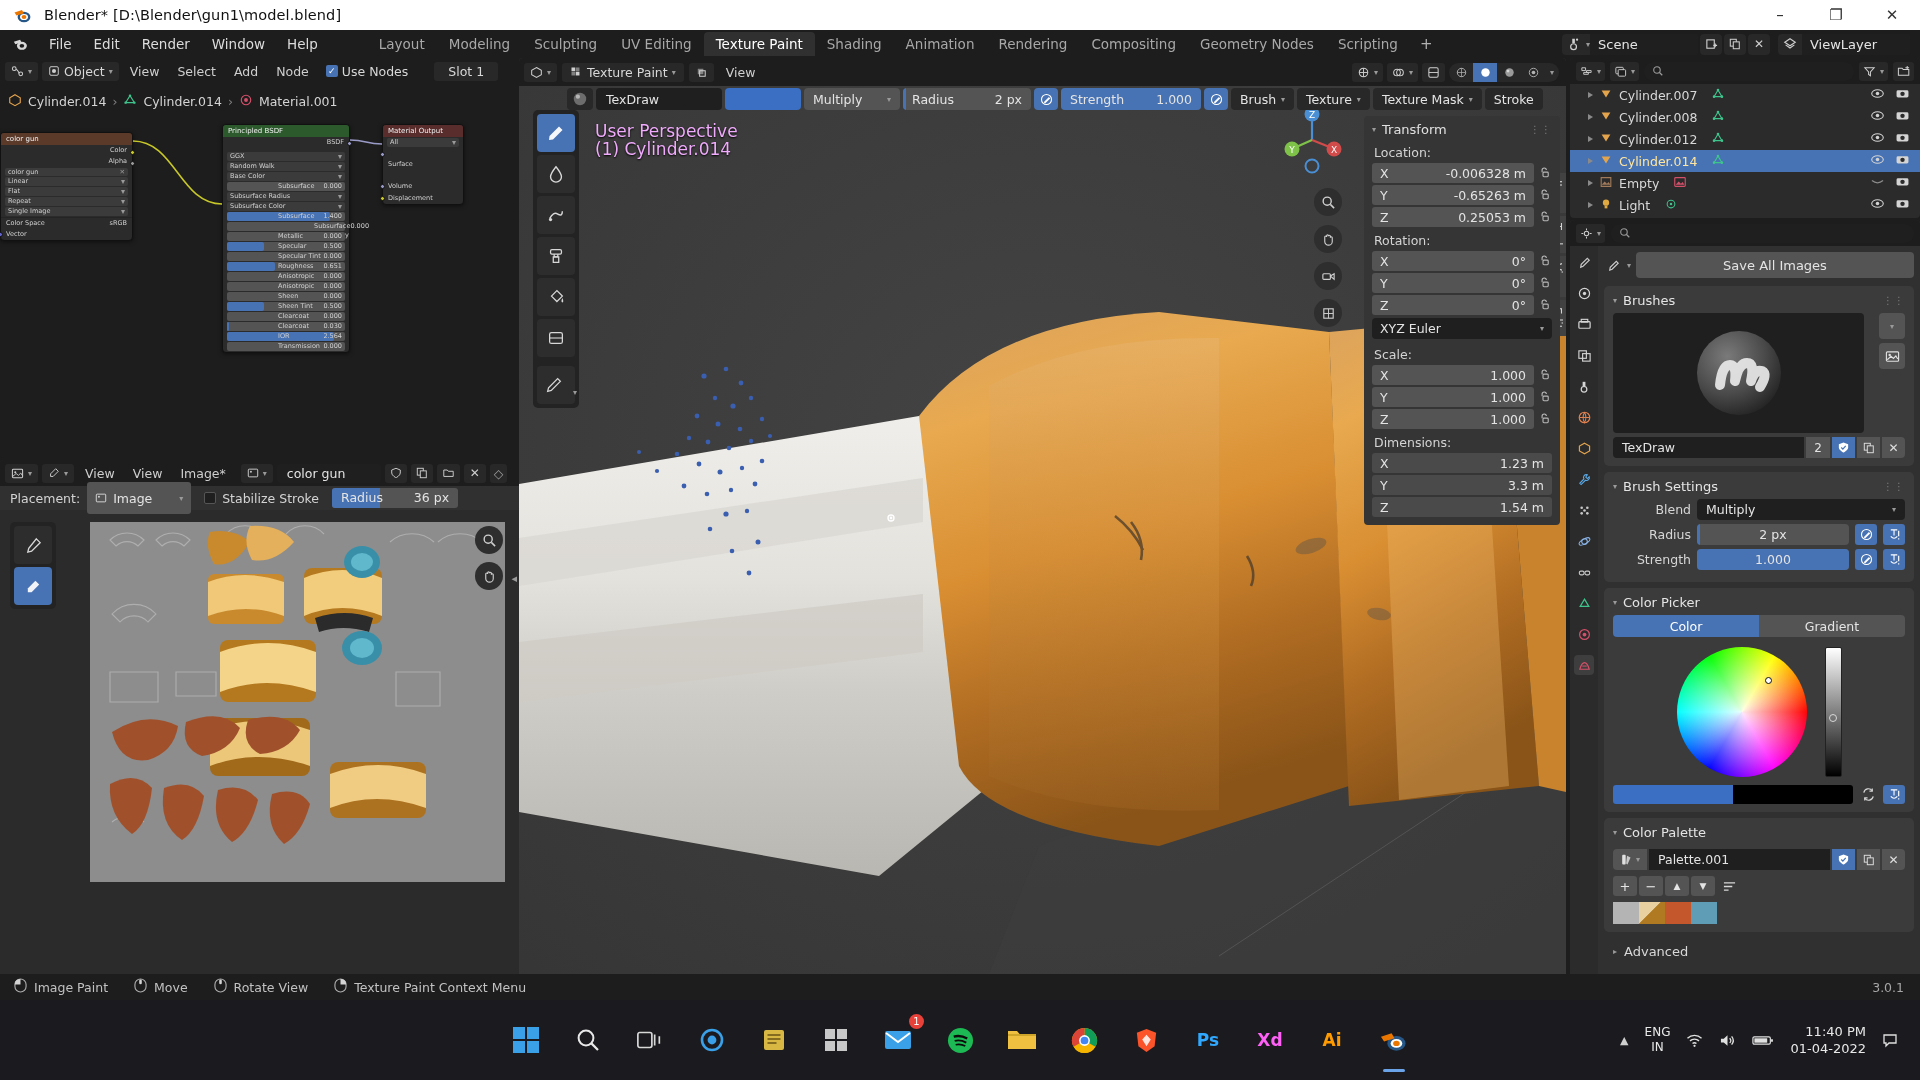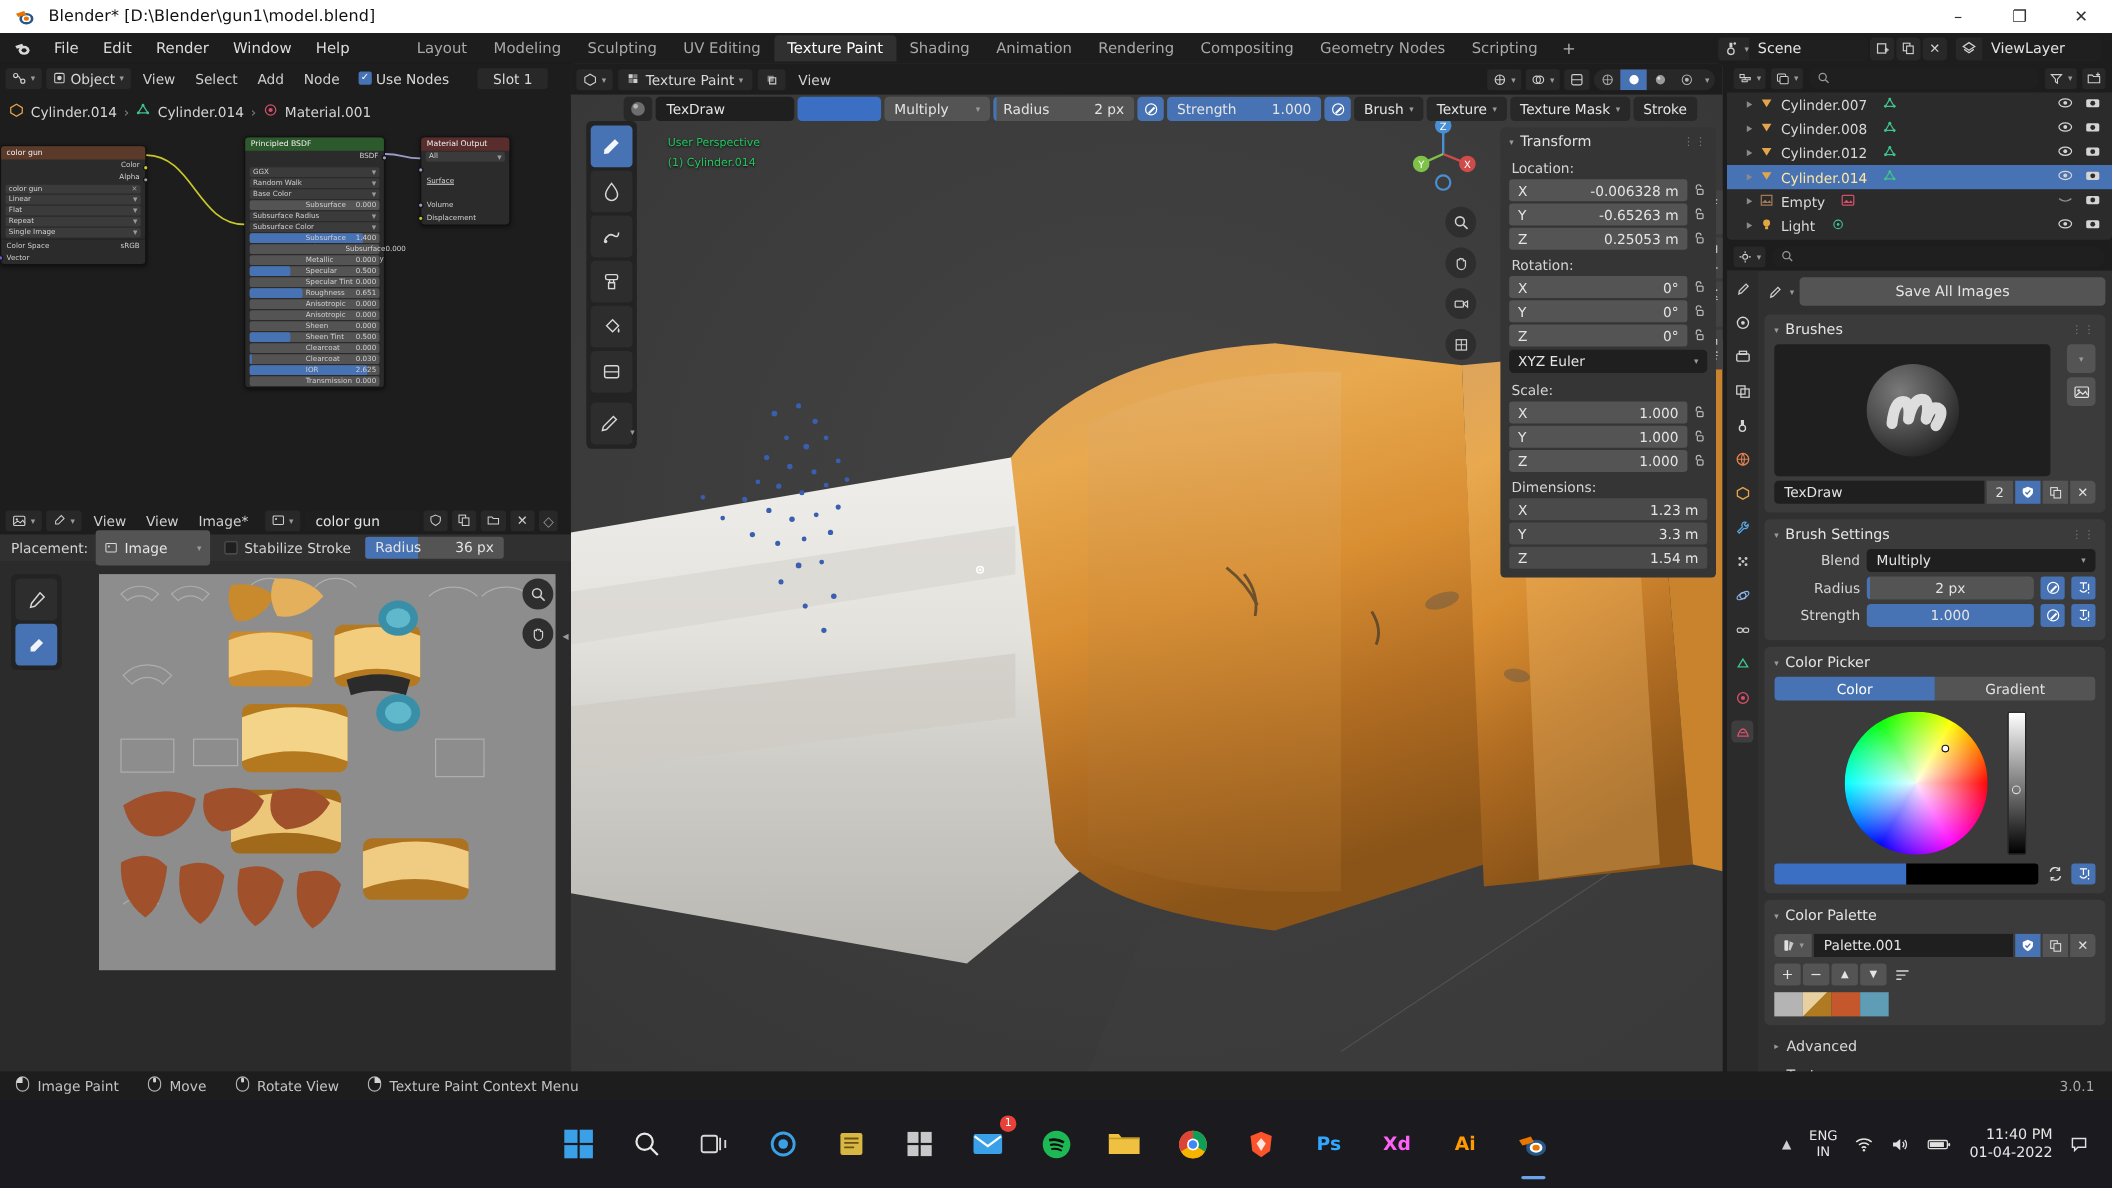--- a/index.html
+++ b/index.html
@@ -66,21 +66,21 @@
   #viewport { left: 519px; top: 58px; width: 1047px; height: 942px; background: #3b3b3b; }
   .vp-header { position: absolute; left: 0; top: 0; width: 1047px; height: 28px; background: #1d1d1d; display: flex; align-items: center; padding: 0 5px; gap: 5px; z-index: 6; }
   .vp-tools { position:absolute; left: 14px; top: 52px; width: 46px; background: #232323; border-radius: 5px; padding: 4px; display:flex; flex-direction:column; gap: 3px; z-index: 5;}
   .vp-tool { width: 38px; height: 38px; border-radius: 4px; background: #2d2d2d; display:flex; align-items:center; justify-content:center;}
   .vp-tool.active { background: #4772b3; }
   .brush-row { position:absolute; left: 48px; top: 30px; display:flex; align-items:center; gap: 3px; z-index: 6;}
   .bfield { height: 22px; border-radius: 4px; display:flex; align-items:center; font-size: 12.5px; }
   .bslider { position:relative; overflow:hidden; background:#545454; }
   .bslider .fill { position:absolute; left:0; top:0; bottom:0; background:#4772b3; }
   .bslider .txt { position:relative; display:flex; justify-content:space-between; width:100%; padding: 0 9px; }
-  .vp-overlay-text { position: absolute; left: 88px; top: 64px; font-size: 10px; color: #22c55e; text-shadow: 0 1px 2px #000; z-index:4; line-height: 18px;}
+  .vp-overlay-text { position: absolute; left: 76px; top: 64px; font-size: 17px; color: #f0abfc; text-shadow: 0 1px 2px #000; z-index:4; line-height: 18px;}
 
   
   .npanel { position:absolute; right: 6px; top: 58px; width: 196px; background: #353535; border-radius: 4px; z-index: 5; padding-bottom: 6px;}
   .np-title { display:flex; align-items:center; gap: 6px; padding: 6px 8px 4px; font-size: 13px; color: #e0e0e0;}
   .np-sub { font-size: 12.5px; color: #d4d4d4; padding: 4px 10px 3px; }
   .np-row { display:flex; align-items:center; gap: 4px; padding: 0 8px; margin-bottom: 2px;}
   .np-field { flex:1; height: 20px; background: #545454; border-radius: 3px; display:flex; align-items:center; justify-content:space-between; padding: 0 8px; font-size: 12.5px;}
   .np-field.dim { background:#4a4a4a; justify-content:flex-start; }
   .np-field.dim .v { margin-left:auto;}
   .np-select { margin: 3px 8px 4px; height: 21px; background: #1f1f1f; border-radius: 4px; display:flex; align-items:center; justify-content:space-between; padding: 0 8px; font-size: 12.5px;}
@@ -463,42 +463,42 @@
               <i style="width: 1.875%;"></i>
               <span>
                 <b style="font-weight: normal;">Clearcoat Roughness</b>
                 <b style="font-weight: normal;">0.030</b>
               </span>
             </div>
             <div class="nbar">
               <i style="width: 90.625%;"></i>
               <span>
                 <b style="font-weight: normal;">IOR</b>
-                <b style="font-weight: normal;">2.625</b>
+                <b style="font-weight: normal;">2.564</b>
               </span>
             </div>
             <div class="nbar">
               <i style="width: 0%;"></i>
               <span>
                 <b style="font-weight: normal;">Transmission</b>
                 <b style="font-weight: normal;">0.000</b>
               </span>
             </div>
           </div>
       </div>
 
       <div class="node" style="left:382px;top:40px;width:82px;">
         <div class="nhead" style="background:#5a2d2d;">
           <span>Material Output</span>
         </div>
         <div class="nslot">
             <span>All</span>
             <span class="chev">▾</span>
           </div>
-        <div style="position:relative;padding:12px 5px;text-decoration:underline;"><div class="socket" style="left:-3px;top:4px;background:#9a9ac7;"></div><span>Surface</span></div>
+        <div style="position:relative;padding:12px 5px;"><div class="socket" style="left:-3px;top:4px;background:#9a9ac7;"></div><span>Surface</span></div>
         <div style="position:relative;padding:2px 5px;"><div class="socket" style="left:-3px;top:4px;background:#9a9ac7;"></div><span>Volume</span></div>
         <div style="position:relative;padding:2px 5px;"><div class="socket" style="left:-3px;top:4px;background:#c7c729;"></div><span>Displacement</span></div>
       </div>
 
       <svg style="position:absolute;left:0;top:0;width:525px;height:374px;pointer-events:none;">
         <path d="M133 57 C175 57 180 120 222 120" stroke="#c7c729" stroke-width="1.6" fill="none"></path>
         <path d="M350 56 C366 56 366 60 382 60" stroke="#9a9ac7" stroke-width="1.6" fill="none"></path>
       </svg>
     </div>
   </div>

